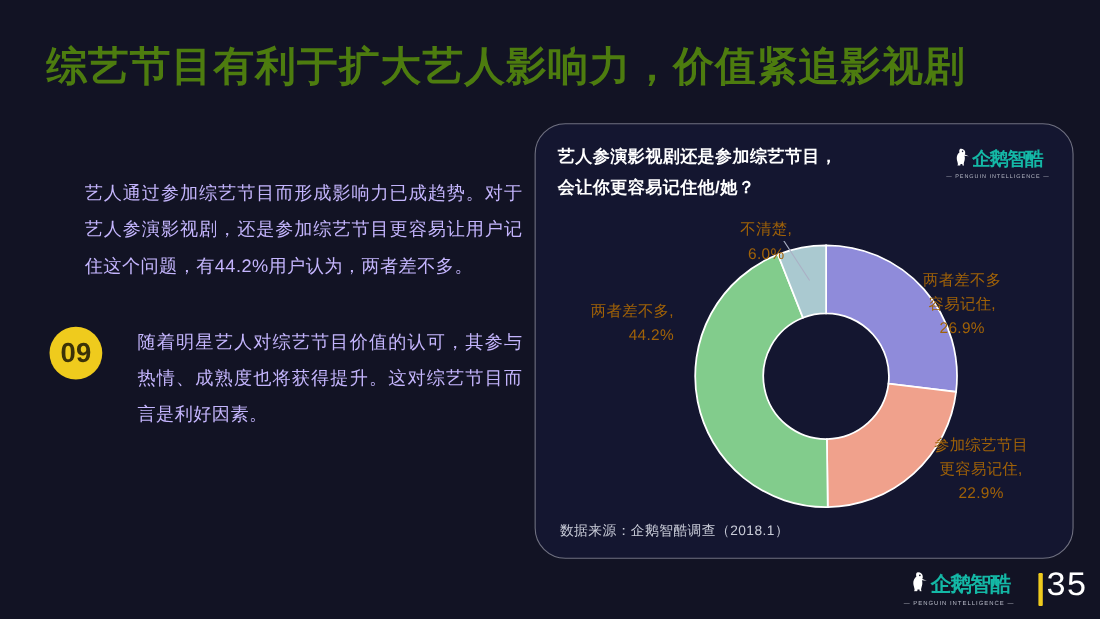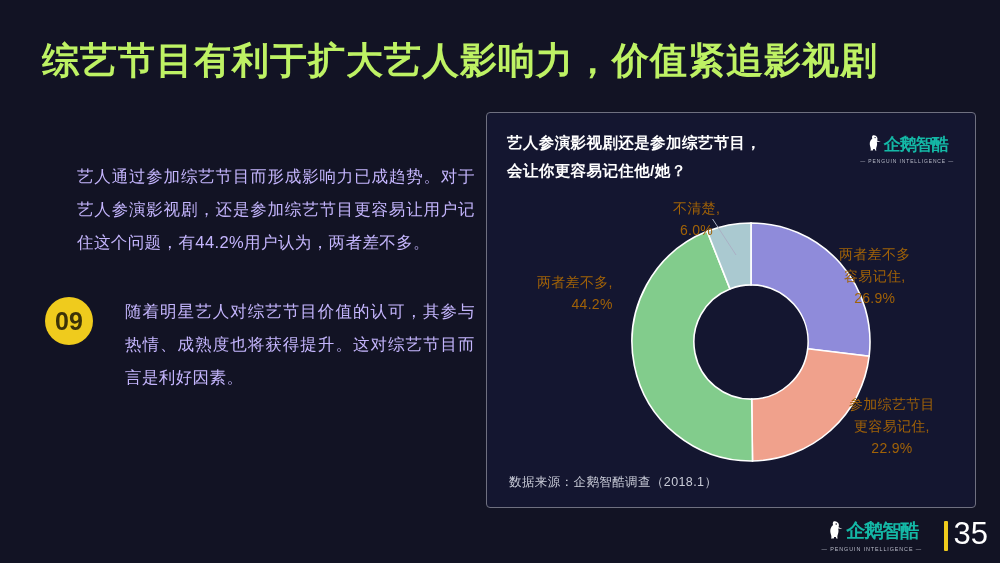--- a/index.html
+++ b/index.html
@@ -21,21 +21,21 @@
     background: #121324;
   }
 
   
   .slide-title {
     position: absolute;
     left: 42px;
     top: 36px;
     font-size: 37px;
     font-weight: 700;
-    color: #bef264;
+    color: #4d7c0f;
     letter-spacing: 1px;
     white-space: nowrap;
   }
 
   
   .bullets {
     position: absolute;
     left: 45px;
     top: 160px;
     width: 430px;
@@ -70,21 +70,21 @@
   }
 
   
   .panel {
     position: absolute;
     left: 486px;
     top: 112px;
     width: 490px;
     height: 396px;
     border: 1.5px solid #6f7080;
-    border-radius: 4px;
+    border-radius: 28px;
     background: #141630;
     box-sizing: border-box;
   }
   .panel-header {
     position: absolute;
     left: 20px;
     top: 16px;
     width: 330px;
     color: #ffffff;
     font-size: 15.5px;
@@ -173,20 +173,21 @@
     border-radius: 1px;
   }
   .page-num {
     position: absolute;
     right: 12px;
     top: 516px;
     color: #ffffff;
     font-size: 31px;
     font-weight: 400;
     letter-spacing: 0px;
+    font-family: Liberation Mono, monospace;
   }
 </style>
 </head>
 <body>
 
 <div id="slide">
 
   <div class="slide-title">综艺节目有利于扩大艺人影响力，价值紧追影视剧</div>
 
   <div class="bullets">

